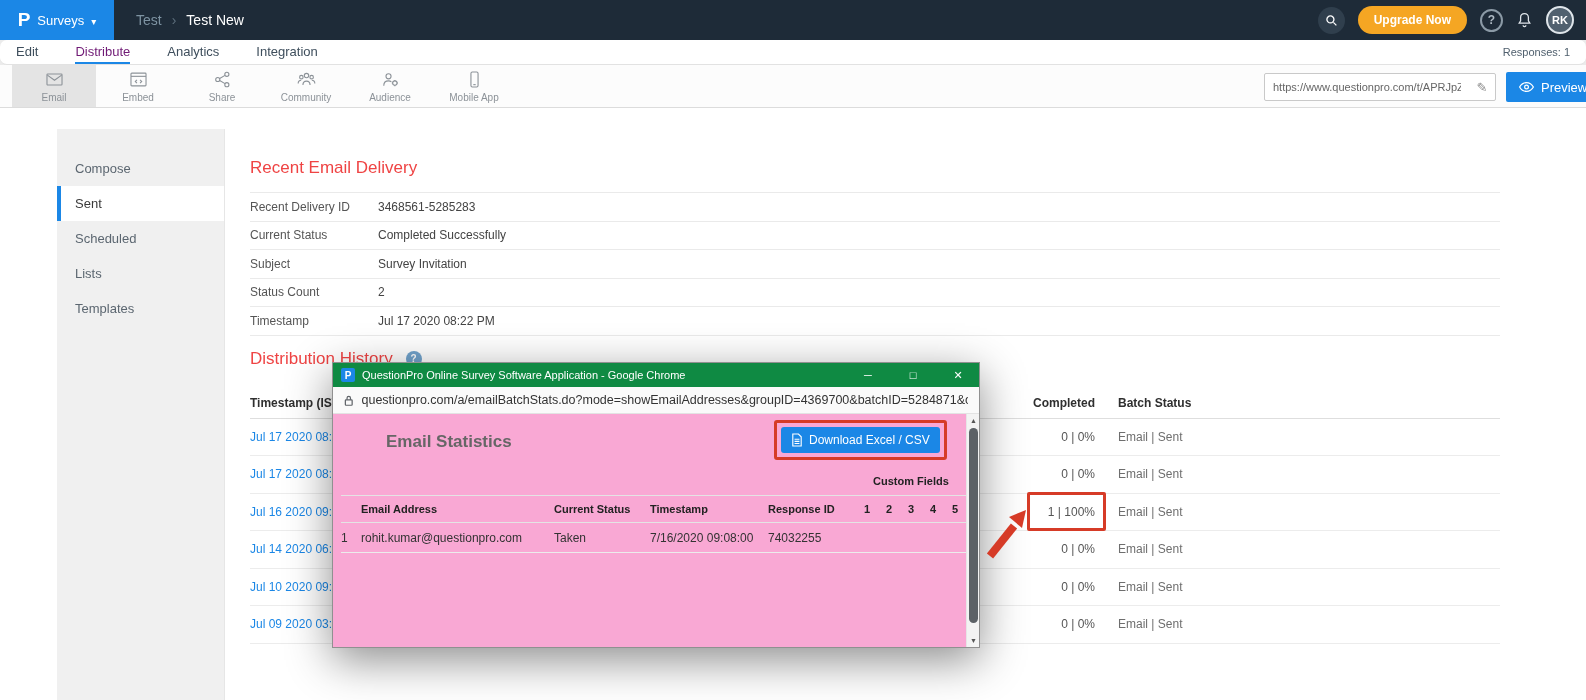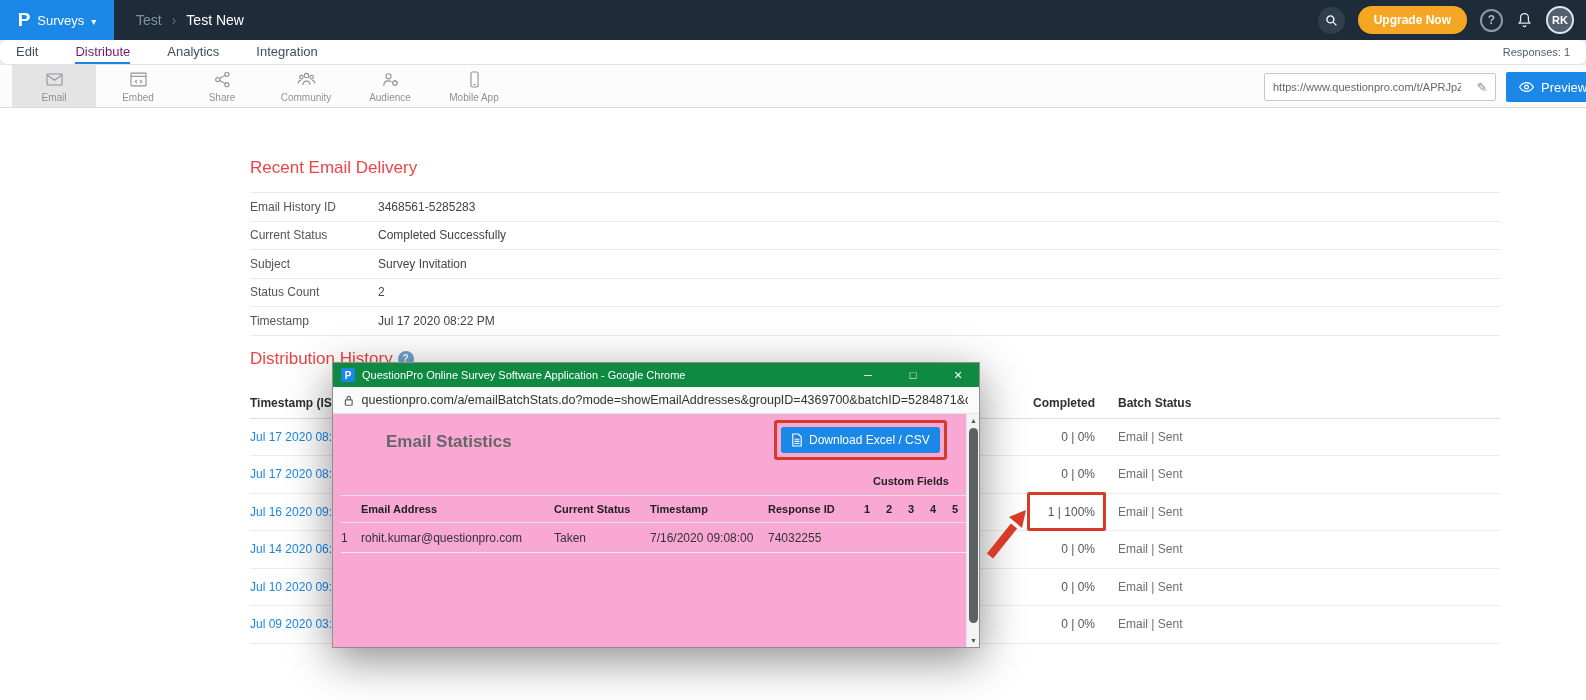--- a/index.html
+++ b/index.html
@@ -48,21 +48,21 @@
   .side-item.active { background:#fff; border-left:4px solid #1b87e6; padding-left:14px; color:#3a3a3a; }
 
   .main { position:absolute; top:0; left:225px; right:0; bottom:0; background:#fff; padding:50px 0 0 25px; }
   .section-title { font-size:17px; color:#ef4444; font-weight:400; height:20px; }
   .detail-table { width:1250px; margin-top:14px; border-top:1px solid #eaeaea; }
   .detail-row { display:flex; align-items:center; height:28.5px; border-bottom:1px solid #eaeaea; font-size:12px; }
   .detail-label { width:128px; color:#555; }
   .detail-value { color:#434343; }
 
   .history { margin-top:13px; }
-  .history-head { display:flex; align-items:center; gap:5px; height:20px; }
+  .history-head { display:flex; align-items:center; gap:13px; height:20px; }
   .help-badge { width:16px; height:16px; border-radius:50%; background:#71a3cc; color:#fff; font-size:10px; font-weight:bold; display:flex; align-items:center; justify-content:center; cursor:pointer; border:none; }
   .history-table { width:1250px; margin-top:19px; }
   .hrow { display:grid; grid-template-columns:1fr 150px 390px; align-items:center; border-bottom:1px solid #ececec; font-size:12px; }
   .hrow.hheader { font-weight:bold; color:#2f2f2f; height:31px; border-bottom:1px solid #dedede; }
   .hrow.hdata { height:37.5px; }
   .h-ts { color:#1b87e6; cursor:pointer; overflow:hidden; white-space:nowrap; }
   .hheader .h-ts { color:#2f2f2f; cursor:default; }
   .h-completed { text-align:right; padding-right:15px; color:#555; }
   .h-batch { padding-left:8px; color:#6e6e6e; }
   .hheader .h-batch, .hheader .h-completed { color:#2f2f2f; }
@@ -198,27 +198,34 @@
       <svg width="15" height="12" viewBox="0 0 24 18" fill="none" stroke="#fff" stroke-width="2">
           <path d="M1 9s4-7 11-7 11 7 11 7-4 7-11 7S1 9 1 9z"></path>
           <circle cx="12" cy="9" r="3"></circle>
         </svg>
       <span>Preview</span>
     </button>
   </div>
 
   <div class="content">
 
+    <aside class="sidebar">
+      <div class="side-item">Compose</div>
+      <div class="side-item active">Sent</div>
+      <div class="side-item">Scheduled</div>
+      <div class="side-item">Lists</div>
+      <div class="side-item">Templates</div>
+    </aside>
 
     <main class="main">
       <h2 class="section-title">Recent Email Delivery</h2>
 
       <div class="detail-table">
         <div class="detail-row">
-          <span class="detail-label">Email History ID</span>
+          <span class="detail-label">Recent Delivery ID</span>
           <span class="detail-value">3468561-5285283</span>
         </div>
         <div class="detail-row">
           <span class="detail-label">Current Status</span>
           <span class="detail-value">Completed Successfully</span>
         </div>
         <div class="detail-row">
           <span class="detail-label">Subject</span>
           <span class="detail-value">Survey Invitation</span>
         </div>

